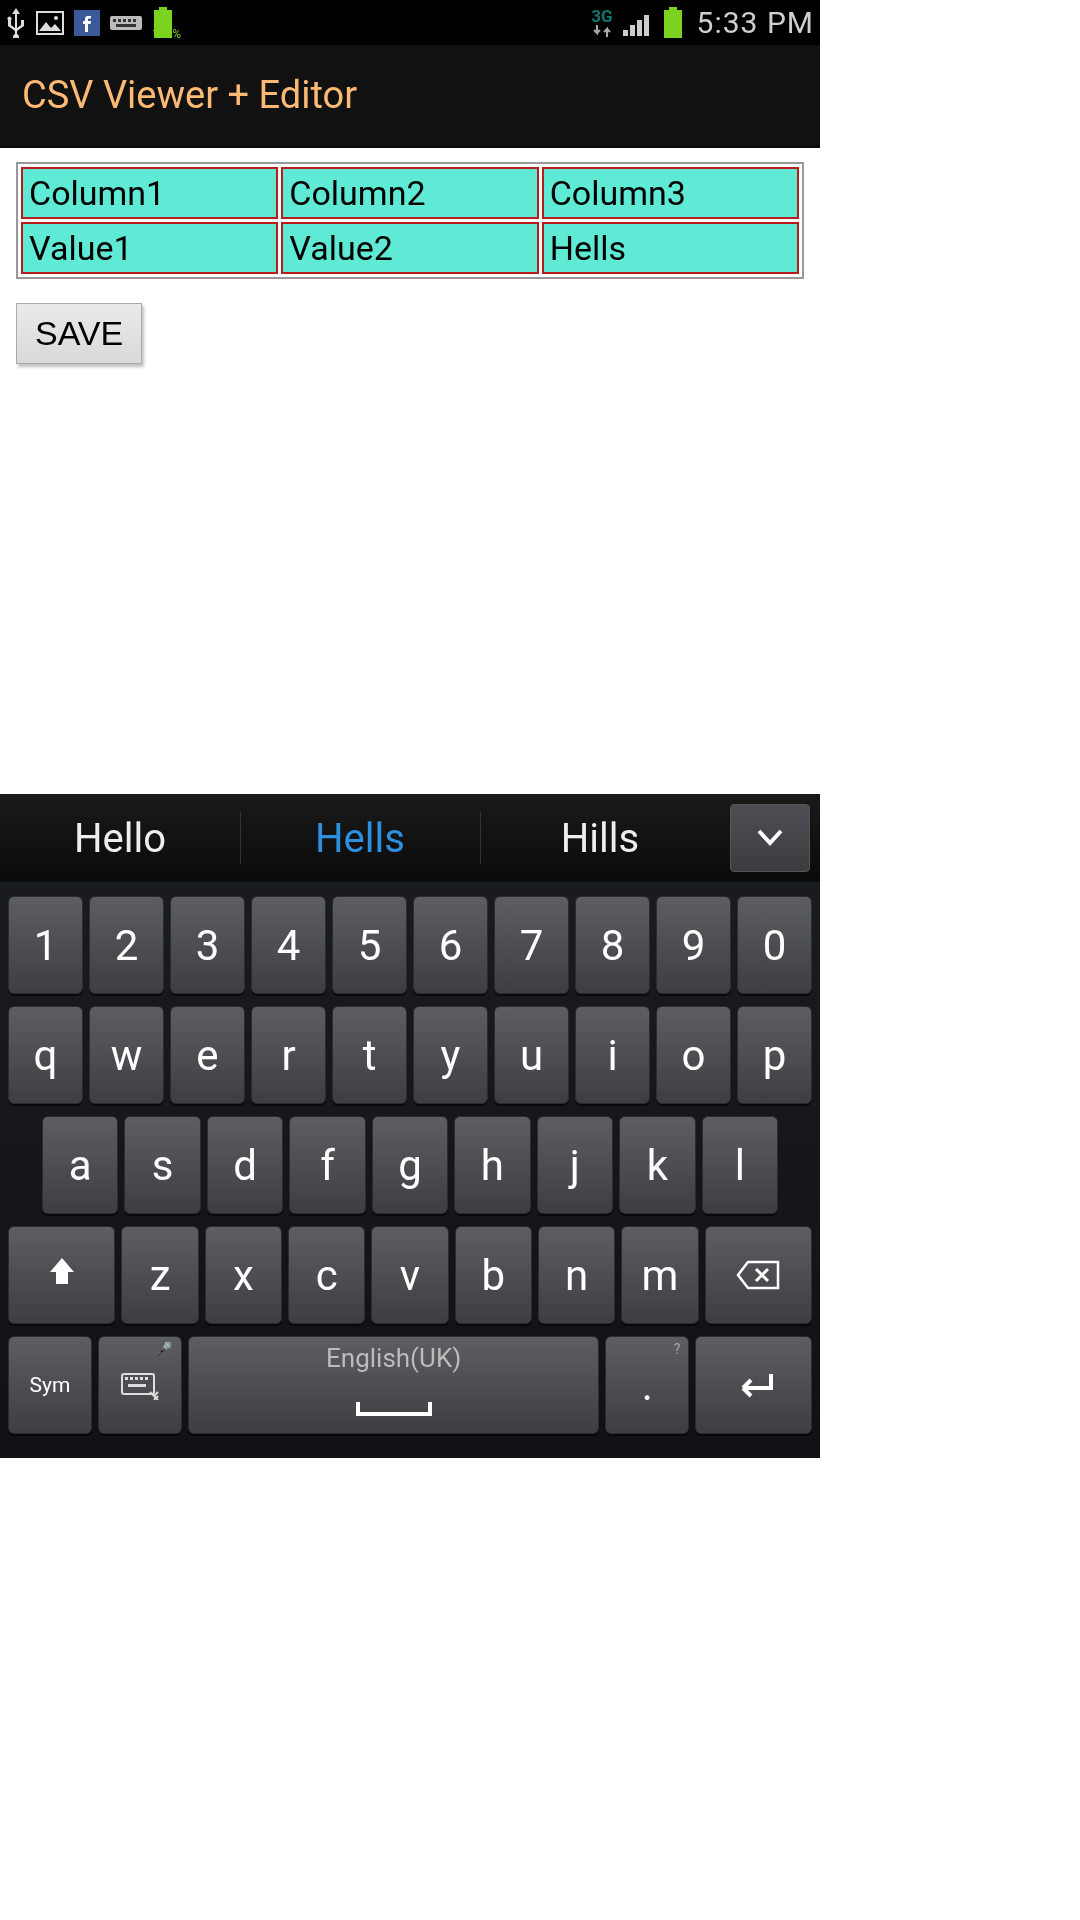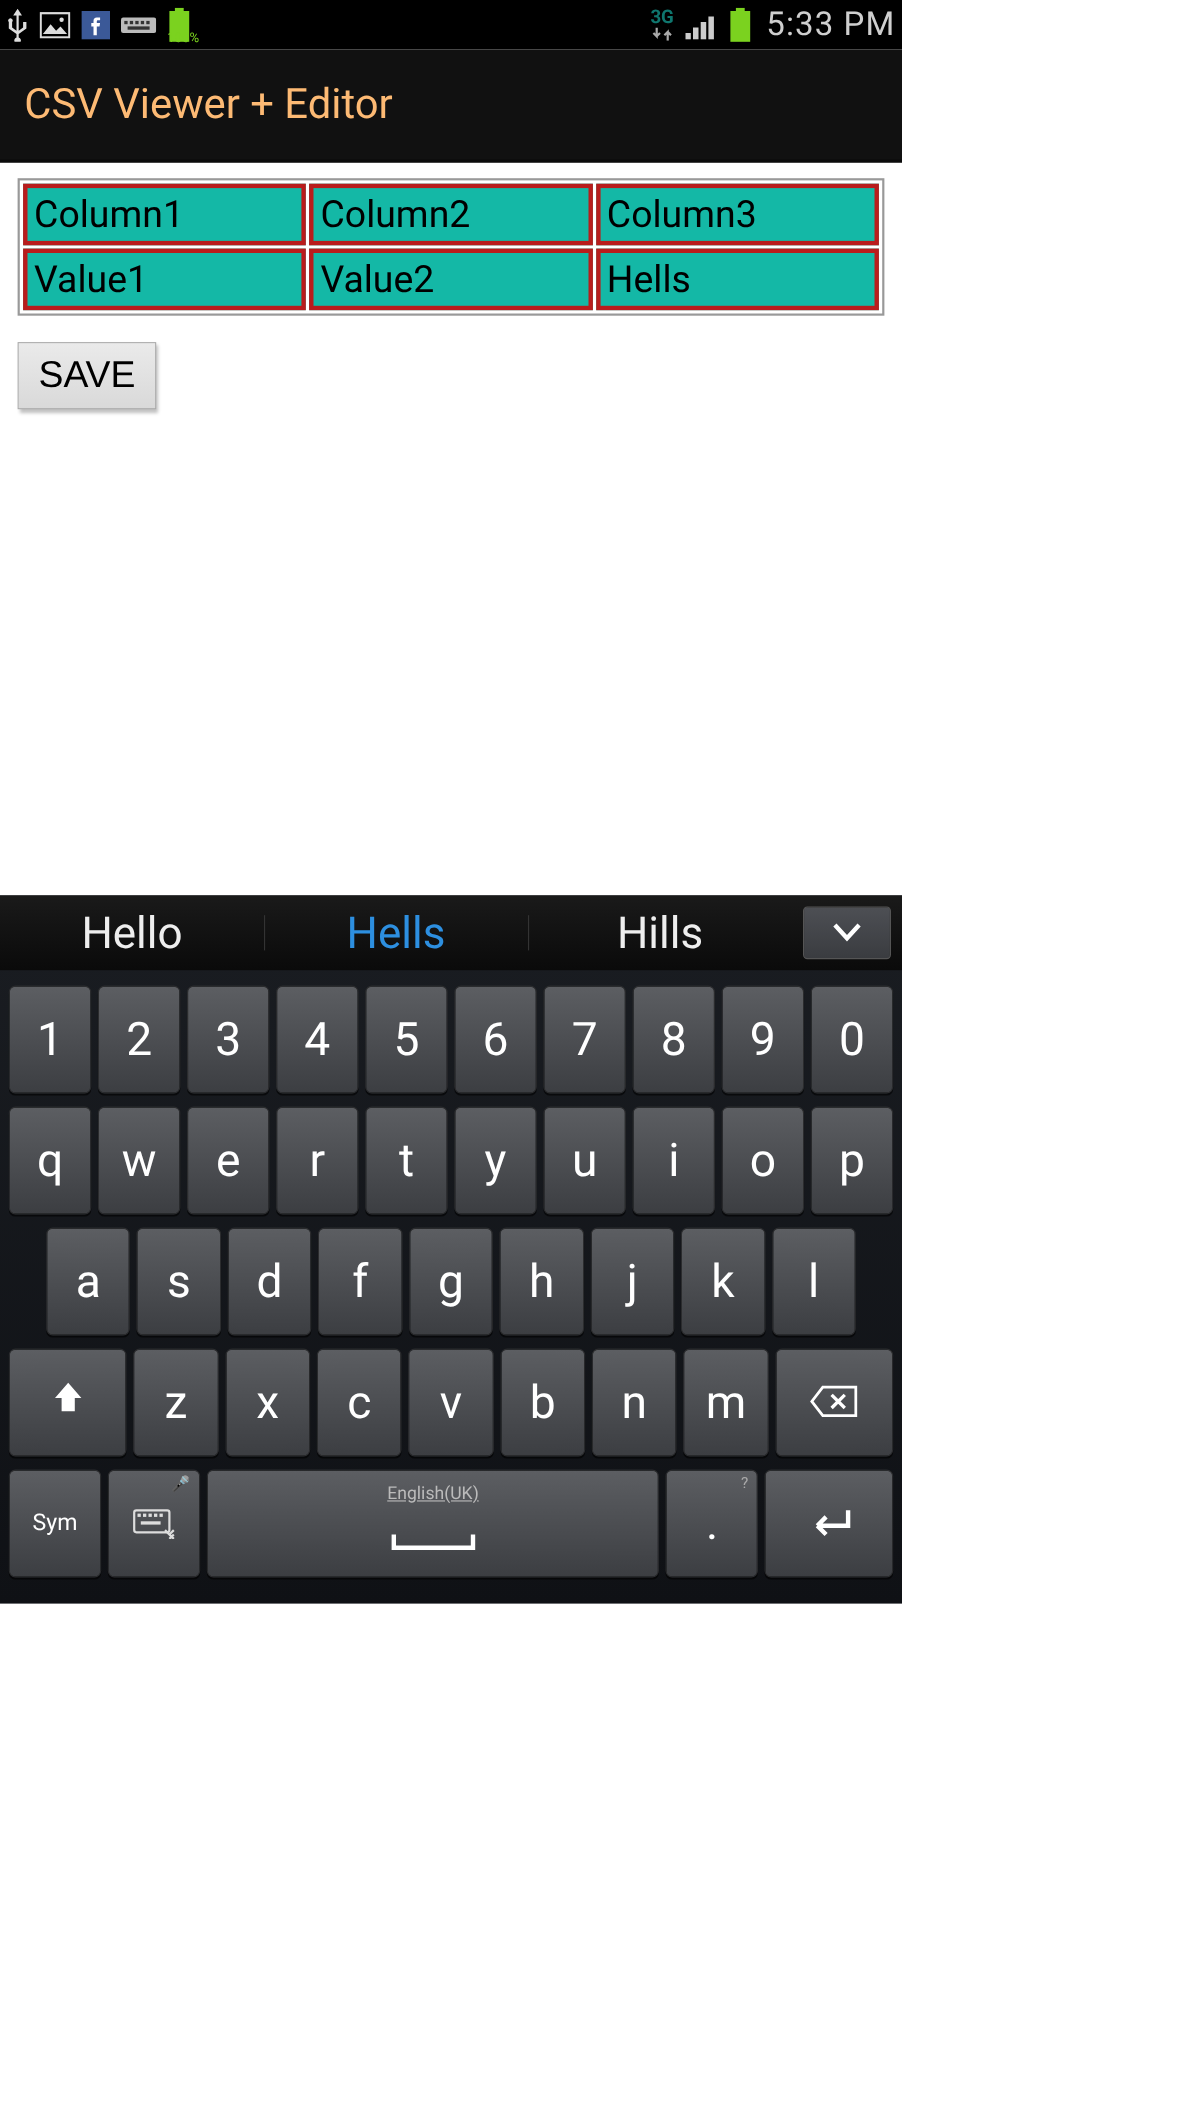--- a/index.html
+++ b/index.html
@@ -39,25 +39,25 @@
       padding: 14px 16px;
       background: #fff;
     }
     table.csv {
       width: 100%;
       border: 2px solid #999;
       border-collapse: separate;
       border-spacing: 3px;
     }
     table.csv td {
-      border: 4px solid #b91c1c;
+      border: 2px solid #b91c1c;
       padding: 4px 6px;
       height: 48px;
       font-size: 34px;
-      background: #14b8a6;
+      background: #5eead4;
       width: 33.33%;
       vertical-align: middle;
     }
     .save-btn {
       margin-top: 24px;
       font-size: 34px;
       padding: 10px 18px;
       background: linear-gradient(#eaeaea,#d9d9d9);
       border: 1px solid #aaa;
       box-shadow: 2px 3px 3px rgba(0,0,0,.25);
@@ -66,21 +66,21 @@
     
     .keyboard {
       position: absolute;
       left: 0; right: 0; bottom: 0;
       background: linear-gradient(#1a1d22,#0f1115);
       color: #fff;
     }
     .suggest-row {
       display: flex;
       align-items: stretch;
-      height: 68px;
+      height: 88px;
       background: linear-gradient(#1a1a1a,#0a0a0a);
     }
     .suggest {
       flex: 1;
       display: flex;
       align-items: center;
       justify-content: center;
       font-size: 40px;
       color: #eee;
       position: relative;
@@ -126,21 +126,21 @@
       cursor: pointer;
       user-select: none;
     }
     .key.num { font-size: 42px; }
     .key.wide { flex: 1.4; }
     .key.space {
       flex: 5;
       flex-direction: column;
       gap: 6px;
     }
-    .key.space .lang { font-size: 16px; color: #bbb; text-decoration: underline; }
+    .key.space .lang { font-size: 26px; color: #bbb; }
     .key .corner {
       position: absolute;
       top: 4px; right: 8px;
       font-size: 14px;
       color: #aaa;
     }
   </style>
 </head>
 <body>
 

